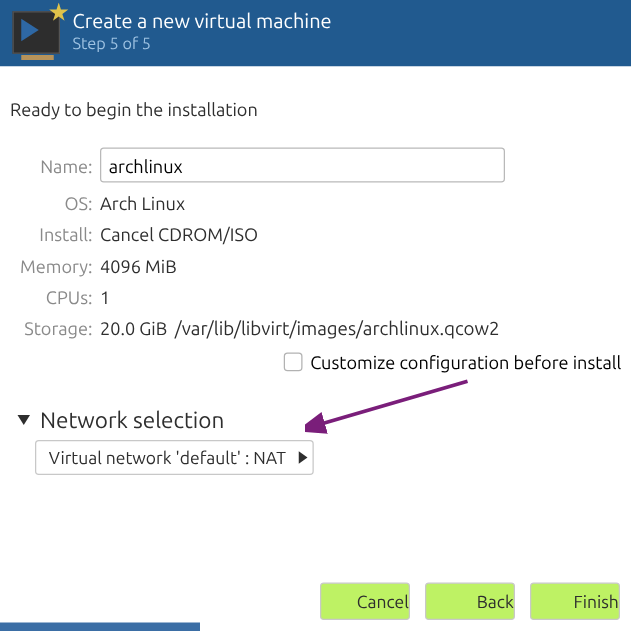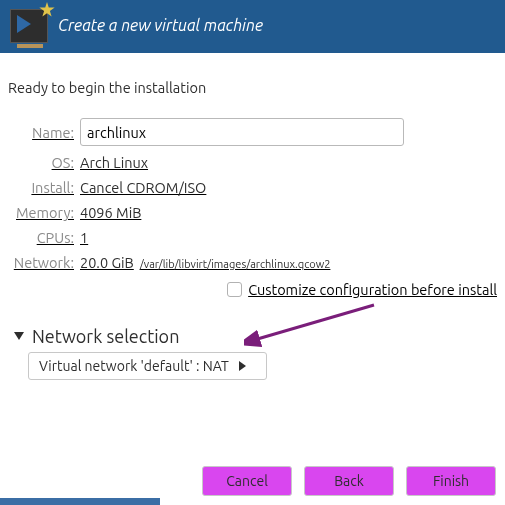--- a/index.html
+++ b/index.html
@@ -3,60 +3,61 @@
 <meta charset="utf-8">
 <style>
   * { box-sizing: border-box; margin: 0; padding: 0; font-family: "Ubuntu","Cantarell","Segoe UI",Arial,sans-serif; }
   body { width: 505px; height: 505px; background: #fff; overflow: hidden; position: relative; }
 
   .header { background: #215a8f; color: #fff; padding: 7px 10px 10px 10px; display: flex; align-items: center; gap: 10px; }
   .hdr-icon { width: 38px; height: 34px; background:#2d2d2d; border:1px solid #555; position:relative; display:inline-block; margin-top:2px; }
   .hdr-icon::before { content:""; position:absolute; left:6px; top:5px; width:0;height:0; border-left:14px solid #2e68a5; border-top:9px solid transparent; border-bottom:9px solid transparent; }
   .hdr-icon-star { position:absolute; top:-8px; right:-8px; width:16px; height:16px; background:#e0c34a; clip-path: polygon(50% 0%, 61% 35%, 98% 35%, 68% 57%, 79% 91%, 50% 70%, 21% 91%, 32% 57%, 2% 35%, 39% 35%); }
   .hdr-icon-base { position:absolute; left:6px; bottom:-6px; width:26px; height:4px; background:#b7935a; }
-  .hdr-text .title { font-size: 16px; color:#fff;font-style:italic; }
+  .hdr-text .title { font-size: 16px; color:#fff; }
   .hdr-text .subtitle { font-size: 13px; color:#9ec2e2; margin-top:2px; }
 
   .body { padding: 26px 8px 0 8px; }
   .intro { font-size: 14.5px; color:#2e2e2e; margin-bottom: 22px; }
 
-  .grid { display:grid; grid-template-columns: 66px 1fr; column-gap:6px; row-gap:8px; align-items:center; font-size:14.5px;text-decoration:underline; }
+  .grid { display:grid; grid-template-columns: 66px 1fr; column-gap:6px; row-gap:8px; align-items:center; font-size:14.5px; }
   .lbl { text-align:right; color:#8a8a8a; }
   .val { color:#2e2e2e; }
   input.name-input { width: 324px; height:28px; padding:2px 6px; font-size:14.5px; border:1px solid #b9b9b9; border-radius:3px; }
 
   .storage-line { display:flex; align-items:baseline; gap:6px; }
-  .storage-path { font-size:11px; color:#2e2e2e; }
+  .storage-path { font-size:15px; color:#2e2e2e; }
 
   .customize { display:flex; align-items:center; gap:6px; margin-top:2px;justify-content:flex-end; }
   .cb { width:15px; height:15px; border:1px solid #b2b2b2; border-radius:3px; display:inline-block; }
 
   .netsel { margin-top: 28px; margin-left:6px; }
   .netsel-hdr { display:flex; align-items:center; gap:8px; font-size:18px; color:#2e2e2e; }
   .tri { display:inline-block; width:0;height:0; border-left:5px solid transparent; border-right:5px solid transparent; border-top:8px solid #2e2e2e; }
-  .net-dd { margin:6px 0 0 14px; display:inline-flex; align-items:center; border:1px solid #c8c8c8; border-radius:3px; height:28px; padding:0 20px 0 10px; font-size:14px; color:#2e2e2e; background:#fff; cursor:pointer; }
+  .net-dd { margin:6px 0 0 14px; display:inline-flex; align-items:center; border:1px solid #c8c8c8; border-radius:3px; height:28px; padding:0 4px 0 10px; font-size:14px; color:#2e2e2e; background:#fff; cursor:pointer; }
   .dd-arrow { width:0;height:0; border-top:5px solid transparent; border-bottom:5px solid transparent; border-left:7px solid #2e2e2e; margin-left:10px; }
 
   .arrow-svg { position:absolute; left:244px; top:300px; pointer-events:none; }
 
   .footer { position:absolute; bottom:9px; right:9px; display:flex; gap:12px; }
-  .btn { width:90px; height:30px; border:1px solid #c8c8c8; border-radius:3px; background:#d946ef; font-size:14px; color:#2e2e2e; cursor:pointer; }
+  .btn { width:72px; height:30px; border:1px solid #c8c8c8; border-radius:3px; background:#bef264; font-size:14px; color:#2e2e2e; cursor:pointer;text-align:right; }
 
   .bottom-bar { position:absolute; left:0; bottom:0; height:7px; width:160px; background:#3b6ea5; }
 </style>
 </head>
 <body>
 
 <div class="header">
   <span class="hdr-icon">
     <span class="hdr-icon-star"></span>
     <span class="hdr-icon-base"></span>
   </span>
   <div class="hdr-text">
     <div class="title">Create a new virtual machine</div>
+    <div class="subtitle">Step 5 of 5</div>
   </div>
 </div>
 
 <div class="body">
   <div class="intro">Ready to begin the installation</div>
 
   <div class="grid">
     <div class="lbl">Name:</div>
     <div class="val"><input class="name-input" value="archlinux" style=""></div>
 
@@ -65,21 +66,21 @@
 
     <div class="lbl">Install:</div>
     <div class="val">Cancel CDROM/ISO</div>
 
     <div class="lbl">Memory:</div>
     <div class="val">4096 MiB</div>
 
     <div class="lbl">CPUs:</div>
     <div class="val">1</div>
 
-    <div class="lbl">Network:</div>
+    <div class="lbl">Storage:</div>
     <div class="val storage-line">
       <span>20.0 GiB</span>
       <span class="storage-path">/var/lib/libvirt/images/archlinux.qcow2</span>
     </div>
 
     <div></div>
     <div class="customize">
       <span class="cb"></span>
       <span>Customize configuration before install</span>
     </div>

